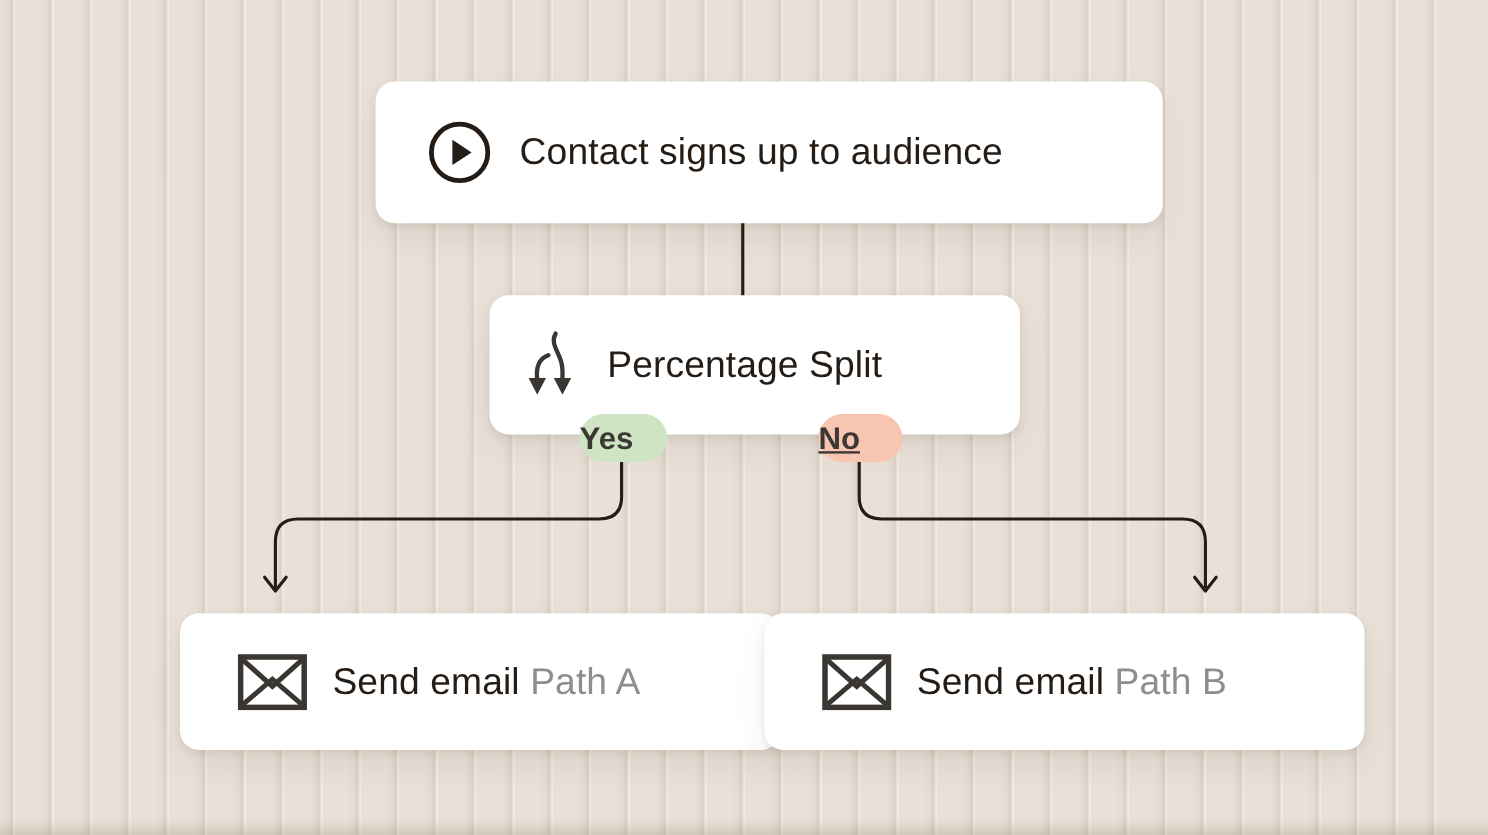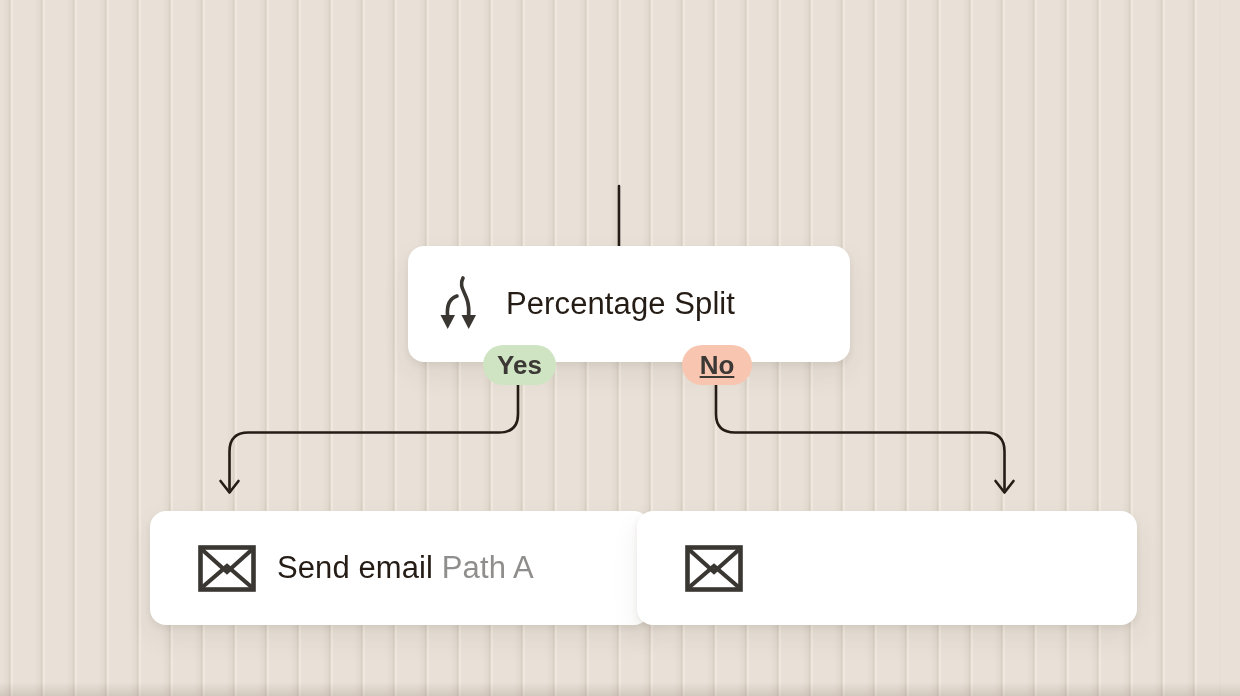--- a/index.html
+++ b/index.html
@@ -65,21 +65,20 @@
     white-space: nowrap;
   }
   .label .muted { color: var(--text-muted, #8f8e8c); }
   .badge {
     position: absolute;
     top: 345px;
     height: 40px;
     border-radius: 20px;
     display: flex;
     align-items: center;
-    justify-content: center;
     font-size: 26px;
     font-weight: 700;
     color: var(--badge-text, #3b3835);
     z-index: 2;
   }
   .badge-yes { left: 483px; width: 73px; background: var(--badge-yes-bg, #cfe4c3); }
   .badge-no  { left: 682px; width: 70px; background: var(--badge-no-bg, #f7c5b0); text-decoration: underline; }
 </style>
 </head>
 <body>
@@ -87,20 +86,29 @@
 <div class="canvas">
 
   <svg class="connectors" viewBox="0 0 1240 696">
     <path d="M619 186 L619 246"></path>
     <path d="M518 385 L518 414 Q518 432.5 499 432.5 L248.5 432.5 Q229.5 432.5 229.5 451.5 L229.5 489"></path>
     <path d="M220.5 481 L229.5 492.5 L238.5 481"></path>
     <path d="M716 385 L716 414 Q716 432.5 735 432.5 L985.5 432.5 Q1004.5 432.5 1004.5 451.5 L1004.5 489"></path>
     <path d="M995.5 481 L1004.5 492.5 L1013.5 481"></path>
   </svg>
 
+  <div class="node node-trigger">
+    <span class="icon">
+      <svg width="52" height="52" viewBox="0 0 52 52">
+        <circle cx="26" cy="26" r="23.5" fill="none" stroke="currentColor" stroke-width="4"></circle>
+        <path d="M20 15.5 L36 26 L20 36.5 Z" fill="currentColor"></path>
+      </svg>
+    </span>
+    <span class="label">Contact signs up to audience</span>
+  </div>
 
   <div class="node node-split">
     <span class="icon">
       <svg width="54" height="58" viewBox="0 0 54 58">
         <path d="M31 3 C 26.5 11, 33 17, 35.5 26 C 37.2 32, 37 36, 36.6 41" fill="none" stroke="currentColor" stroke-width="3.6" stroke-linecap="round"></path>
         <path d="M25 21 C 17.5 23.5, 14.5 30, 15.6 41" fill="none" stroke="currentColor" stroke-width="3.6" stroke-linecap="round"></path>
         <path d="M8.5 40 L23 40 L15.7 54 Z" fill="currentColor"></path>
         <path d="M29.5 40 L44 40 L36.7 54 Z" fill="currentColor"></path>
       </svg>
     </span>
@@ -126,15 +134,16 @@
   </div>
 
   <div class="node node-email-b">
     <span class="icon">
       <svg width="58" height="47" viewBox="0 0 58 47">
         <rect x="2.5" y="2.5" width="53" height="42" fill="none" stroke="currentColor" stroke-width="4.6"></rect>
         <path d="M4.5 5 L29 27 L53.5 5" fill="none" stroke="currentColor" stroke-width="4.2"></path>
         <path d="M4.5 42 L29 21 L53.5 42" fill="none" stroke="currentColor" stroke-width="4.2"></path>
       </svg>
     </span>
+    <span class="label"><span>Send email</span> <span class="muted">Path B</span></span>
   </div>
 
 </div>
 
 </body></html>

